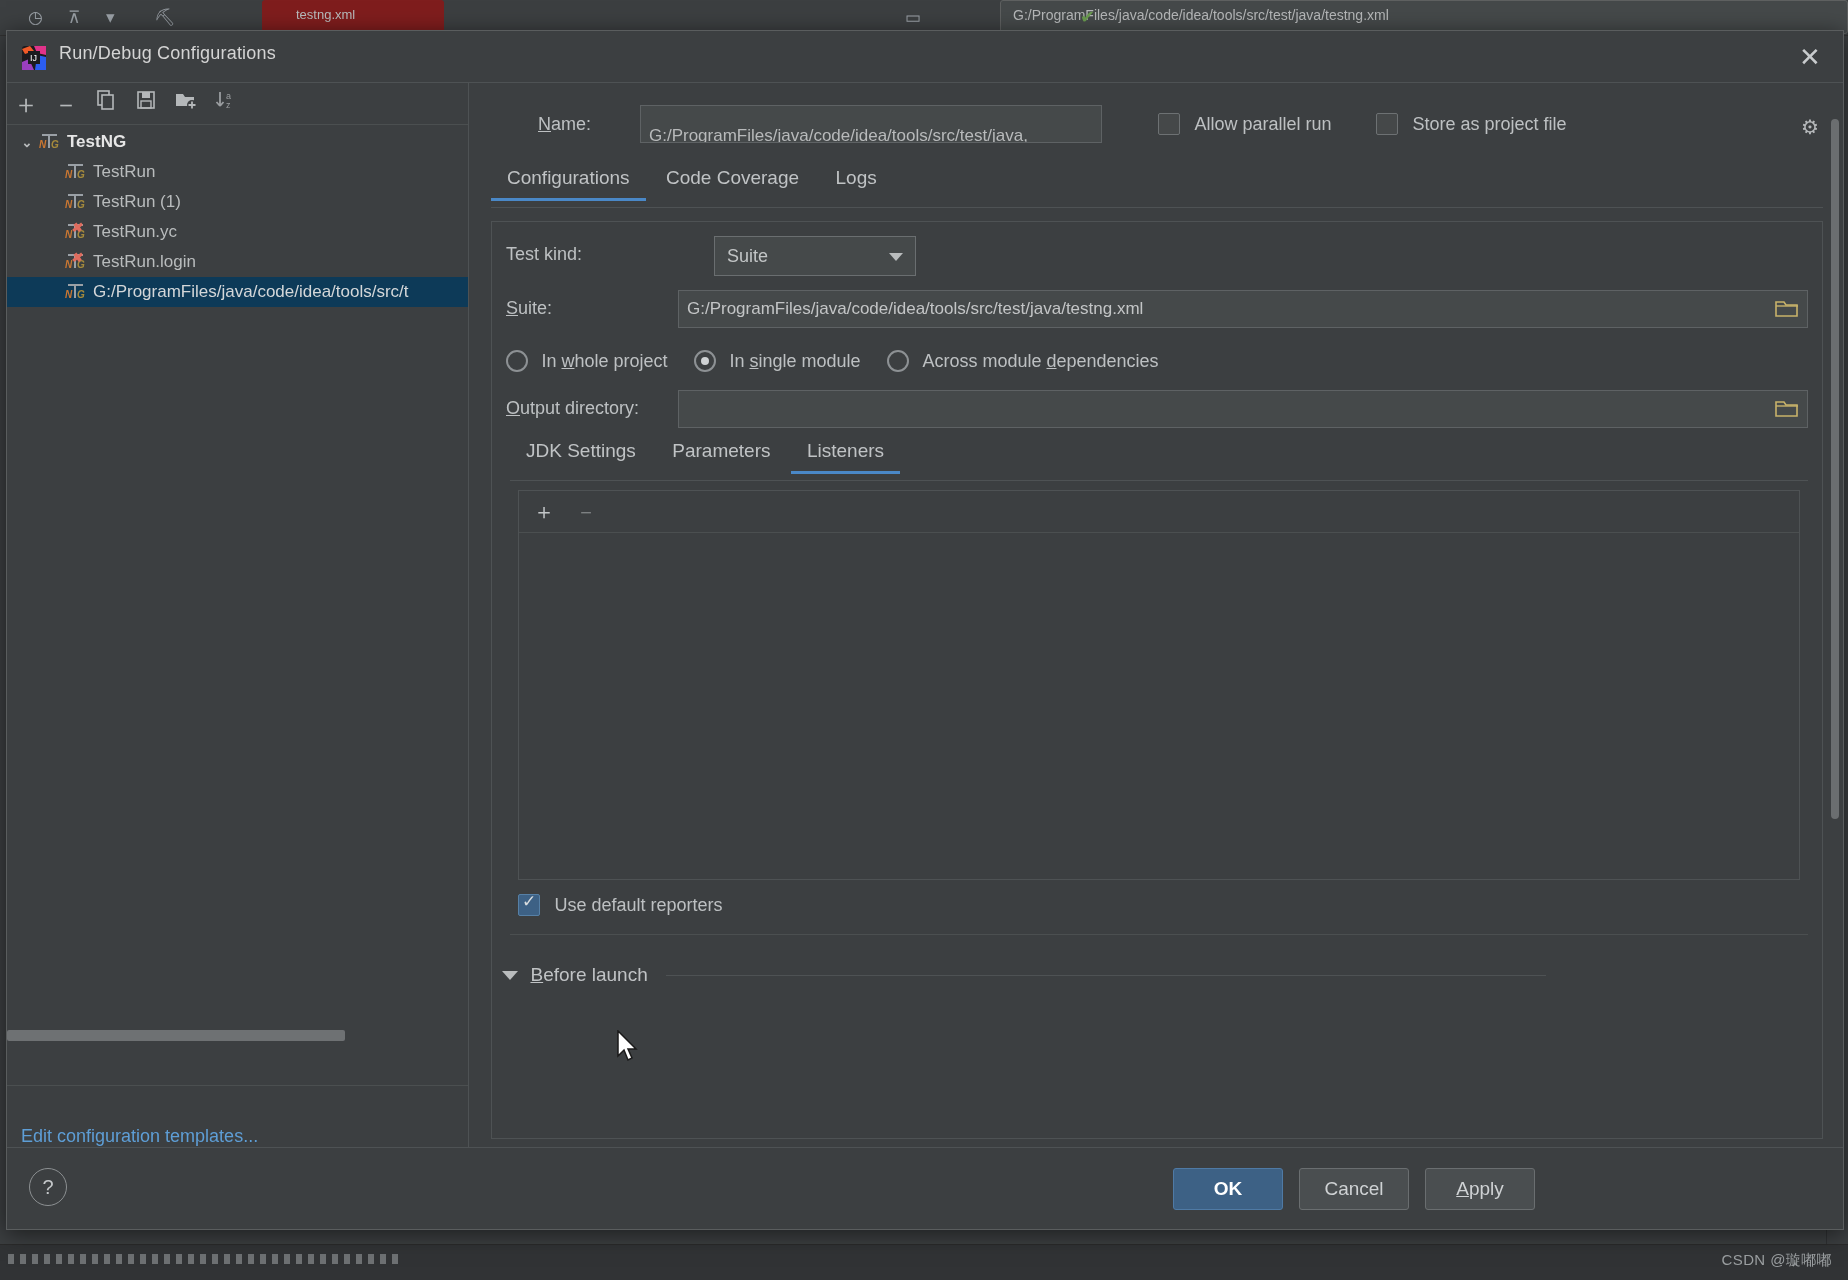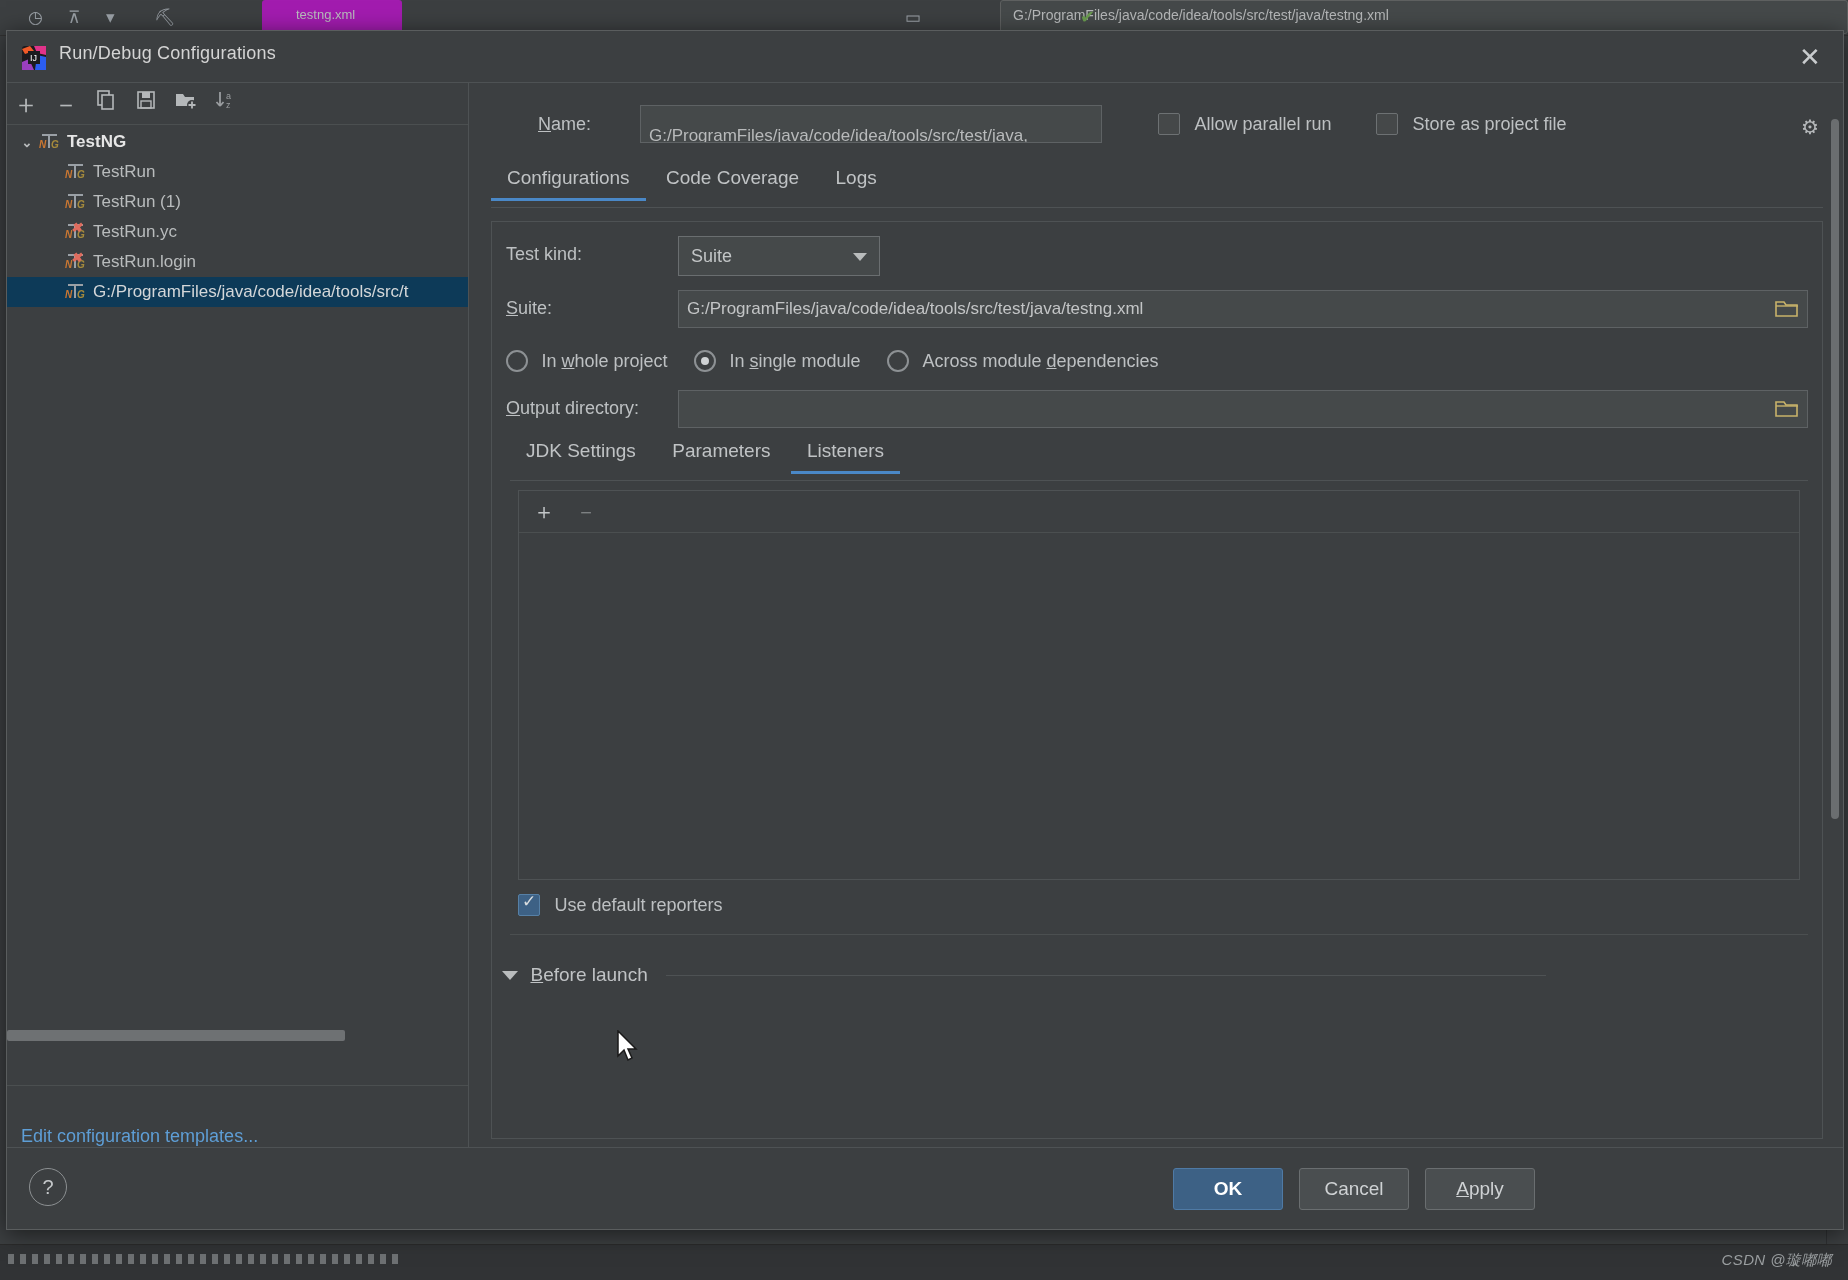--- a/index.html
+++ b/index.html
@@ -13,39 +13,39 @@
   .screen { position: relative; width: 1848px; height: 1280px; background: #3c3f41; }
 
   
   .ide-bg { position: absolute; inset: 0; background: #3c3f41; }
   .ide-toolbar {
     position: absolute; top: 0; left: 0; width: 1848px; height: 36px;
     background: #3c3f41; border-bottom: 1px solid #323232;
   }
   .ide-tb-icon { position: absolute; top: 7px; color: #9aa0a6; font-size: 17px; }
   .ide-greenchip {
-    position: absolute; top: 0px; left: 262px; width: 140px; height: 34px;
-    background: #a21caf; border-radius: 3px;
+    position: absolute; top: 0px; left: 262px; width: 182px; height: 34px;
+    background: #7f1d1d; border-radius: 3px;
   }
   .ide-greenchip .lbl { position:absolute; top:7px; left:34px; font-size:13px; color:#b9bcbd; }
   .ide-runbar {
     position:absolute; top:0; left:1000px; width: 848px; height:34px;
     background:#45494a; border:1px solid #5e6060; border-radius:3px;
   }
   .ide-runbar .txt { position:absolute; top:6px; left:12px; font-size:14px; color:#b6b8b9; white-space:nowrap; }
   .ide-check { position:absolute; top:6px; left:1080px; color:#6a9c4f; font-size:18px; }
   .ide-bottom-bar {
     position:absolute; left:0; top:1244px; width:1848px; height:36px; background:#313335;
     border-top:1px solid #2b2b2b;
   }
   .ide-dots { position:absolute; left:8px; top:1254px; width:390px; height:10px;
     background: repeating-linear-gradient(90deg,#6e7173 0 6px, transparent 6px 12px); }
   .ide-right-sidebar { position:absolute; right:0; top:36px; width:22px; height:1208px; background:#3c3f41; border-left:1px solid #2f3133; }
   .ide-rs-glyph { position:absolute; right:4px; color:#9aa0a6; font-size:13px; }
-  .watermark { position:absolute; right:16px; bottom:10px; font-size:15px; color:#9b9fa1; letter-spacing:.4px;font-style:italic; }
+  .watermark { position:absolute; right:16px; bottom:10px; font-size:15px; color:#9b9fa1; letter-spacing:.4px; }
 
   
   .dialog {
     position: absolute; left: 6px; top: 30px; width: 1838px; height: 1200px;
     background: #3c3f41; border: 1px solid #5a5d5e; box-shadow: 0 4px 22px rgba(0,0,0,.55);
     display: flex; flex-direction: column;
   }
   .titlebar {
     height: 52px; background: #3c3f41; position: relative; flex: 0 0 52px;
     border-bottom: 1px solid #4e5254;
@@ -132,21 +132,21 @@
   }
   .tabs-underline { position:absolute; left:22px; top:124px; right:20px; height:1px; background:#4e5254; }
 
   .cfg-box {
     position: absolute; left: 22px; top: 138px; right: 20px; bottom: 8px;
     border: 1px solid #4e5254; background: #3c3f41;
   }
   .form-label { position: absolute; font-size: 18px; color: #bdc0c2; }
   .combo {
     position: absolute; background: #45494a; border: 1px solid #6a6e70; height: 40px;
-    color: #c2c5c6; font-size: 18px; line-height: 38px; padding-left: 12px; cursor: pointer;
+    color: #c2c5c6; font-size: 18px; line-height: 38px; padding-left: 12px; cursor: pointer; margin-left: 36px;
   }
   .combo .arrow {
     position: absolute; right: 12px; top: 16px; width: 0; height: 0;
     border-left: 7px solid transparent; border-right: 7px solid transparent; border-top: 8px solid #b9bcbd;
   }
   .field-with-browse { position: absolute; background:#45494a; border:1px solid #5e6264; height: 38px; }
   .field-with-browse .val {
     position:absolute; left:8px; top:0; right:48px; line-height:36px; font-size:17px; color:#c3c5c6;
     white-space: nowrap; overflow: hidden;
   }

